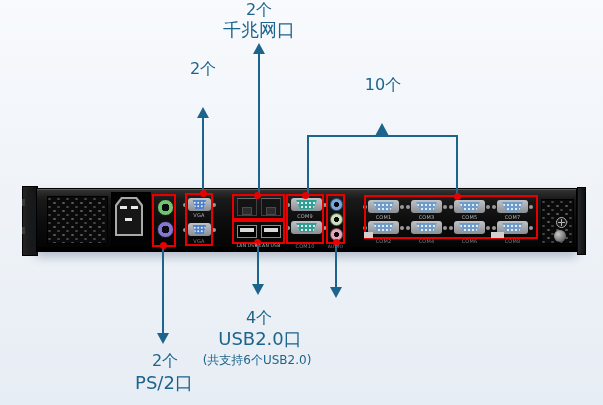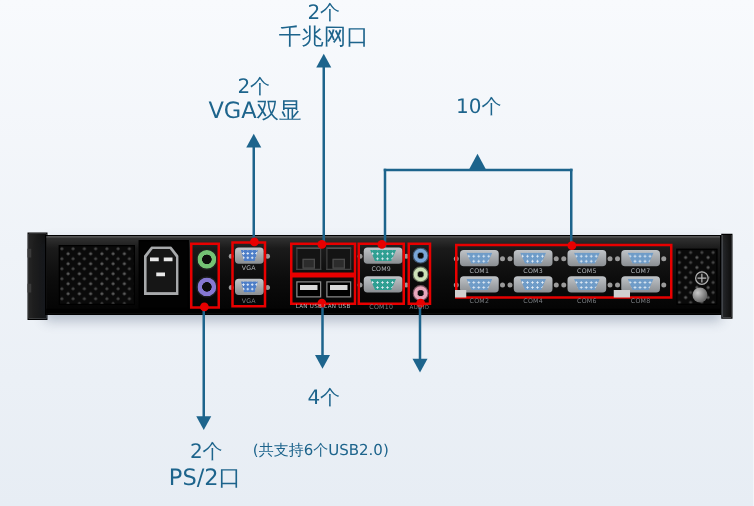--- a/index.html
+++ b/index.html
@@ -153,34 +153,34 @@
   <div class="rdot" style="left:160px;top:242px;"></div>
   <div class="rdot" style="left:254px;top:239px;"></div>
   <div class="rdot" style="left:333px;top:239px;"></div>
 
   <div class="ann" style="left:239px;top:2px;width:40px;"><span class="mid">2个</span></div>
   <div class="ann" style="left:219px;top:21px;width:80px;"><span class="big">千兆网口</span></div>
   <div class="arr-up" style="left:253px;top:43px;"></div>
   <div class="line-v" style="left:258px;top:52px;height:142px;"></div>
 
   <div class="ann" style="left:183px;top:61px;width:40px;"><span class="mid">2个</span></div>
-  <div class="ann" style="left:159px;top:80px;width:90px;"><span class="big">VGA双显</span></div>
   <div class="arr-up" style="left:197px;top:107px;"></div>
   <div class="line-v" style="left:202px;top:116px;height:77px;"></div>
 
   <div class="ann" style="left:358px;top:77px;width:50px;"><span class="mid">10个</span></div>
   <div class="arr-up" style="left:375px;top:123px;border-left-width:7px;border-right-width:7px;border-bottom-width:13px;"></div>
   <div class="bracket" style="left:307px;top:135px;width:147px;height:61px;"></div>
 
   <div class="line-v" style="left:162px;top:247px;height:87px;"></div>
   <div class="arr-dn" style="left:157px;top:333px;"></div>
   <div class="ann" style="left:145px;top:353px;width:40px;"><span class="mid">2个</span></div>
   <div class="ann" style="left:124px;top:374px;width:80px;"><span class="big">PS/2口</span></div>
 
   <div class="line-v" style="left:257px;top:244px;height:41px;"></div>
   <div class="arr-dn" style="left:252px;top:284px;"></div>
   <div class="ann" style="left:239px;top:310px;width:40px;"><span class="mid">4个</span></div>
-  <div class="ann" style="left:181px;top:351px;width:130px;text-align:right;"><span class="small">(共支持6个USB2.0)</span></div>
+  <div class="ann" style="left:215px;top:330px;width:90px;"><span class="big">USB2.0口</span></div>
+  <div class="ann" style="left:192px;top:351px;width:130px;"><span class="small">(共支持6个USB2.0)</span></div>
 
   <div class="line-v" style="left:335px;top:244px;height:44px;"></div>
   <div class="arr-dn" style="left:330px;top:287px;"></div>
 
 </div>
 
 </body></html>

